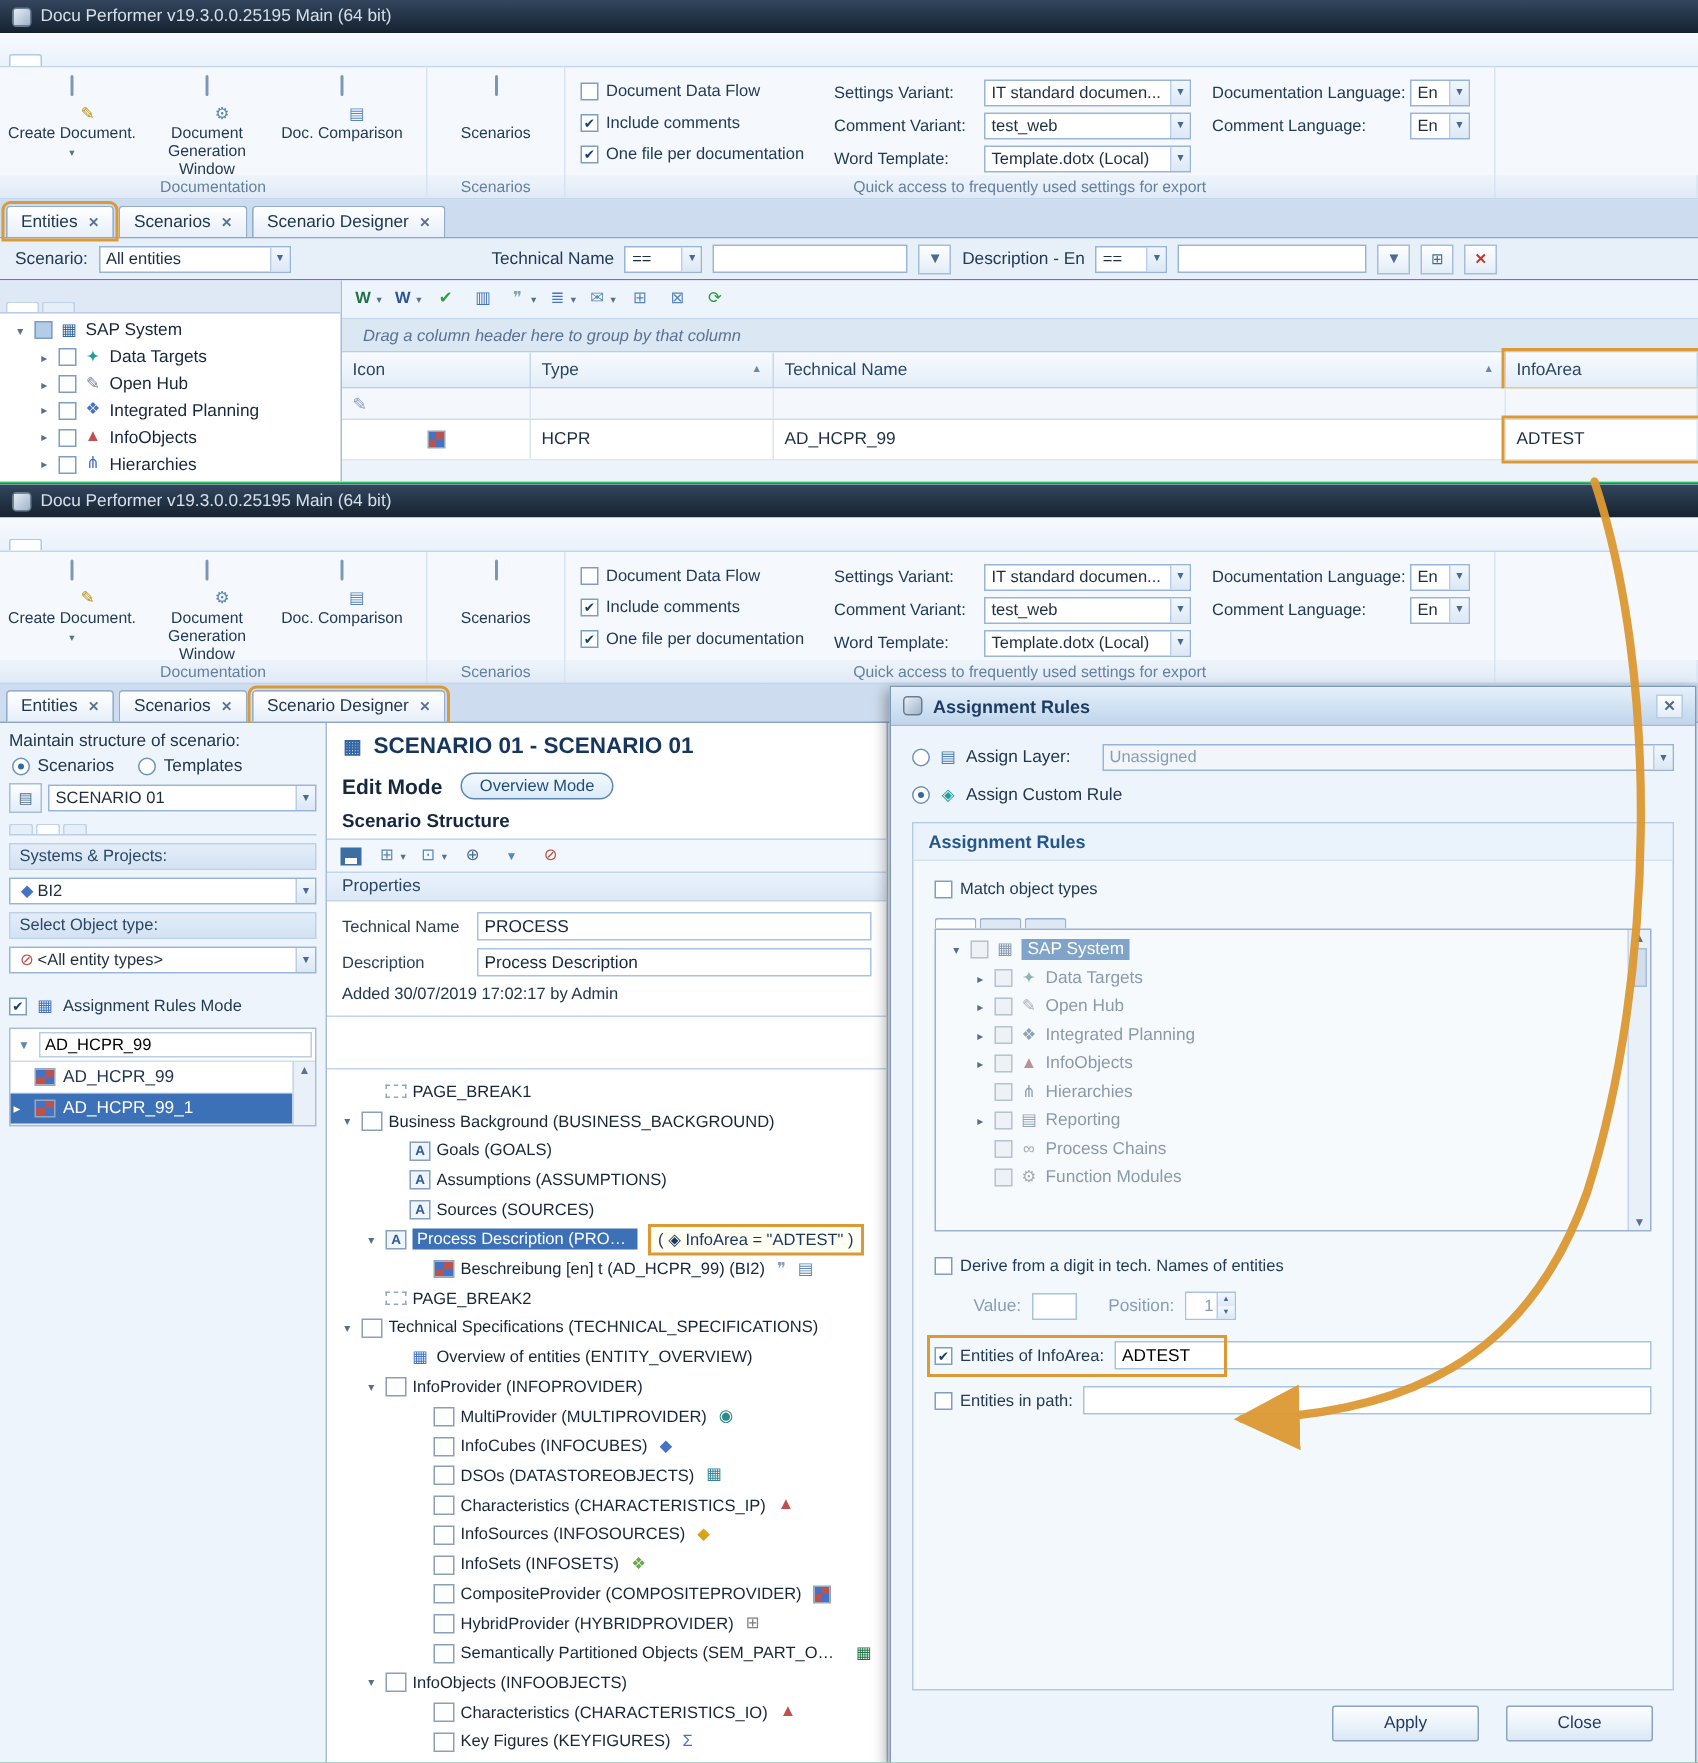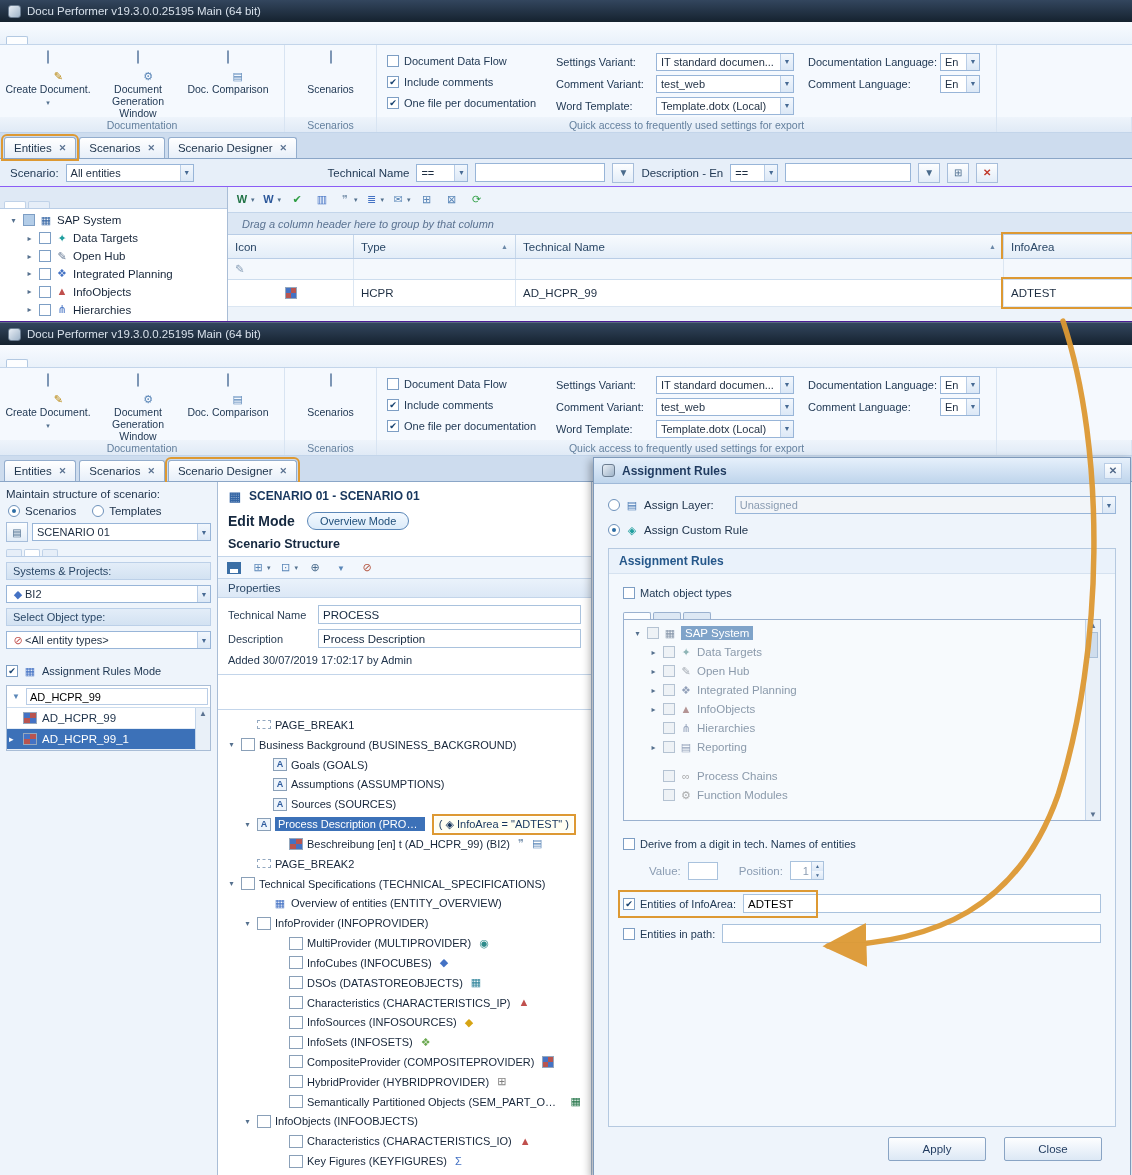--- a/index.html
+++ b/index.html
@@ -1,17 +1,17 @@
 <!DOCTYPE html>
 <html><head>
 <meta charset="utf-8">
 <style>
 *{margin:0;padding:0;box-sizing:border-box}
 body{background:#8b98a8}
-#stage{position:relative;width:1132px;height:1175px;font-family:"Liberation Sans",sans-serif;font-size:12px;color:#1e2e42;background:#4c1d95;overflow:hidden}
+#stage{position:relative;width:1132px;height:1175px;font-family:"Liberation Sans",sans-serif;font-size:12px;color:#1e2e42;background:#22c55e;overflow:hidden}
 .window{position:absolute;left:0;width:1132px;background:#edf3fa;overflow:hidden}
 
 .titlebar{height:22px;background:linear-gradient(#33465e,#15222f);display:flex;align-items:center;gap:6px;padding:0 8px;color:#d7e0ea;font-size:11.5px}
 .app-icon{width:13px;height:13px;border-radius:3px;background:linear-gradient(135deg,#e8eef5,#9fb4c9);border:1px solid #6a7c90;flex:none}
 
 .menubar{height:23px;background:linear-gradient(#f8fbff,#e9f1fa);border-bottom:1px solid #c3d5ea;display:flex;align-items:flex-end;padding:0 6px;gap:2px}
 .menu-tab{padding:3px 10px 4px;font-size:11.5px;color:#2a3e55;border:1px solid transparent;border-bottom:none;white-space:nowrap}
 .menu-tab.active{background:#fdfeff;border-color:#b3c9e2;color:#1f4e79;border-radius:2px 2px 0 0}
 
 .ribbon{height:72px;background:#f5f9fe;display:flex}
@@ -132,21 +132,21 @@
 .lst-filter input{flex:1;height:17px;border:1px solid #b9cde6;padding:0 3px;font:11px "Liberation Sans",sans-serif;min-width:0}
 .lst-body{display:flex}
 .lrows{flex:1;min-width:0}
 .lrow{display:flex;align-items:center;gap:5px;height:21px;padding:0 2px;border-bottom:1px solid #e4ecf5;font-size:11.5px;white-space:nowrap;overflow:hidden}
 .lrow.selected{background:#3c71b8;color:#fff}
 .mk{display:inline-block;width:9px;font-size:9px}
 .vscroll{width:15px;background:#e9f0f8;border-left:1px solid #c3d5ea;display:flex;flex-direction:column;align-items:center;padding-top:1px;font-size:8px;color:#5a7291}
 
 .designer{width:374px;min-width:374px;background:#fff;display:flex;flex-direction:column;overflow:hidden;border-right:1px solid #a9bdd6}
 .dz-pad{padding:7px 10px 0}
-.dz-title{display:flex;align-items:center;gap:7px;font-size:12px;font-weight:bold;color:#17365d}
+.dz-title{display:flex;align-items:center;gap:7px;font-size:15px;font-weight:bold;color:#17365d}
 .mode-row{display:flex;align-items:center;gap:12px;margin:9px 0 3px}
 .mode-label{font-size:14px;font-weight:bold;color:#15283f}
 .pill{border:1px solid #5b87b8;border-radius:10px;padding:2px 12px;background:linear-gradient(#f3f9ff,#dcebf9);color:#1f4e79;font-size:11px}
 .sect{font-size:12.5px;font-weight:bold;color:#15283f;margin:7px 0 5px}
 .dtoolbar{display:flex;gap:6px;align-items:center;border-top:1px solid #c3d5ea;border-bottom:1px solid #c3d5ea;padding:2px 6px;background:#f2f7fd;height:23px}
 .props-head{background:linear-gradient(#eaf2fb,#dce8f6);border-bottom:1px solid #c3d5ea;padding:3px 10px;font-size:11.5px;color:#2a4766}
 .frm{padding:7px 10px 6px;display:flex;flex-direction:column;gap:5px}
 .frow{display:flex;align-items:center;gap:8px}
 .frow .flabel{width:82px;font-size:11px;color:#2a3e55;flex:none}
 .frow input{flex:1;height:19px;border:1px solid #a9c2dd;padding:0 4px;font:11.5px "Liberation Sans",sans-serif;color:#15283f;background:#fff;min-width:0}
@@ -963,21 +963,21 @@
                     <span class="cb ic-dimbox"></span>
                     <span class="tic ic-hierarchies"></span>
                     <span class="tlabel">Hierarchies</span>
                   </div>
                   <div class="trow dim" style="padding-left: 22px;">
                     <span class="arr ic-exp"></span>
                     <span class="cb ic-dimbox"></span>
                     <span class="tic ic-reporting"></span>
                     <span class="tlabel">Reporting</span>
                   </div>
-                  <div class="trow dim" style="padding-left: 22px; margin-top: 10px;">
+                  <div class="trow dim" style="padding-left: 22px;">
                     <span class="arr"></span>
                     <span class="cb ic-dimbox"></span>
                     <span class="tic ic-chains"></span>
                     <span class="tlabel">Process Chains</span>
                   </div>
                   <div class="trow dim" style="padding-left: 22px;">
                     <span class="arr"></span>
                     <span class="cb ic-dimbox"></span>
                     <span class="tic ic-modules"></span>
                     <span class="tlabel">Function Modules</span>

